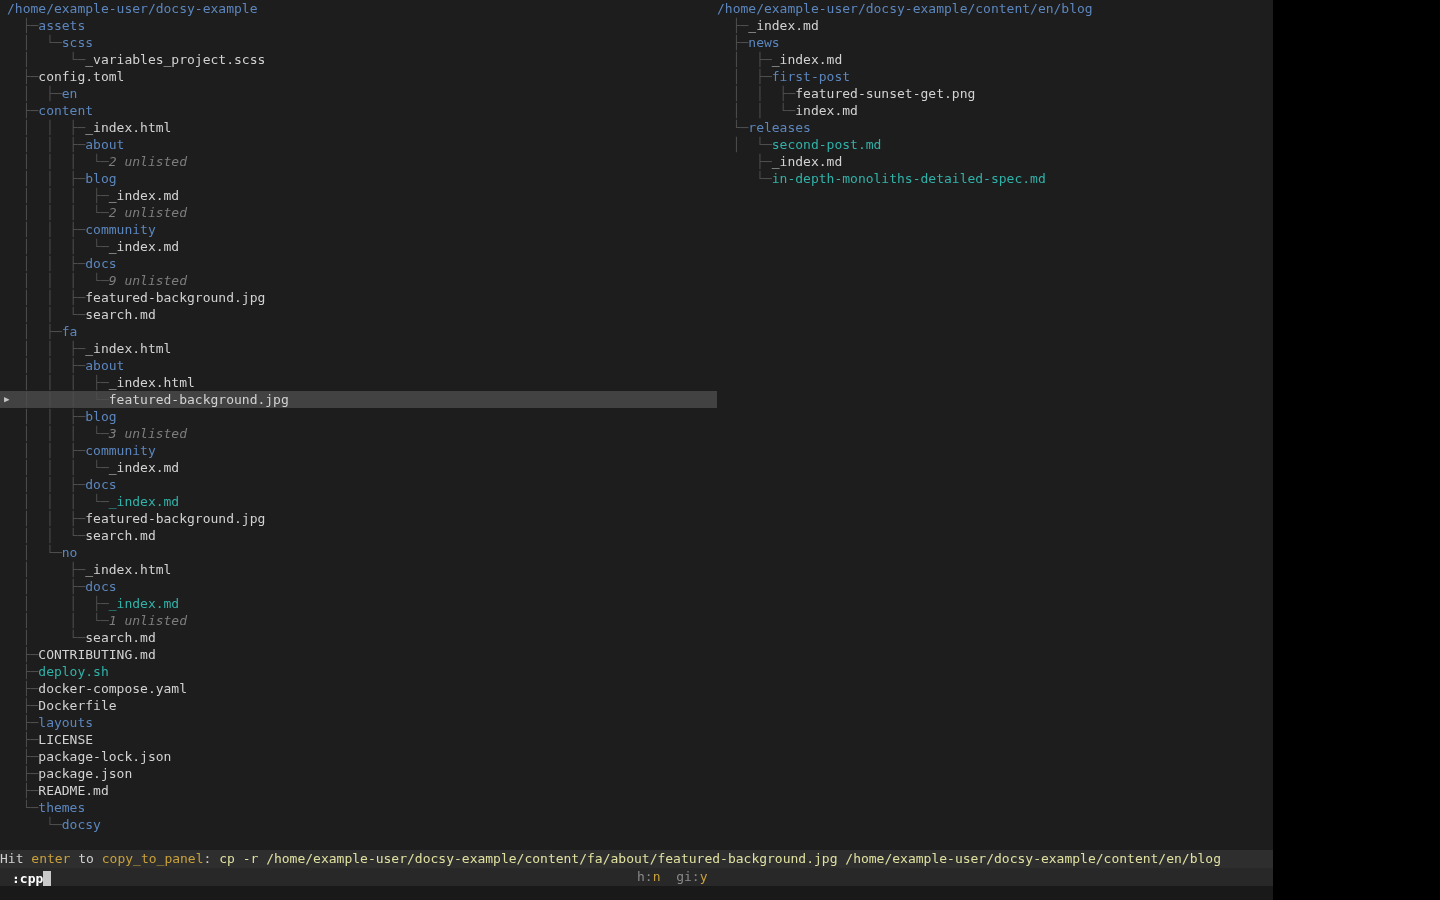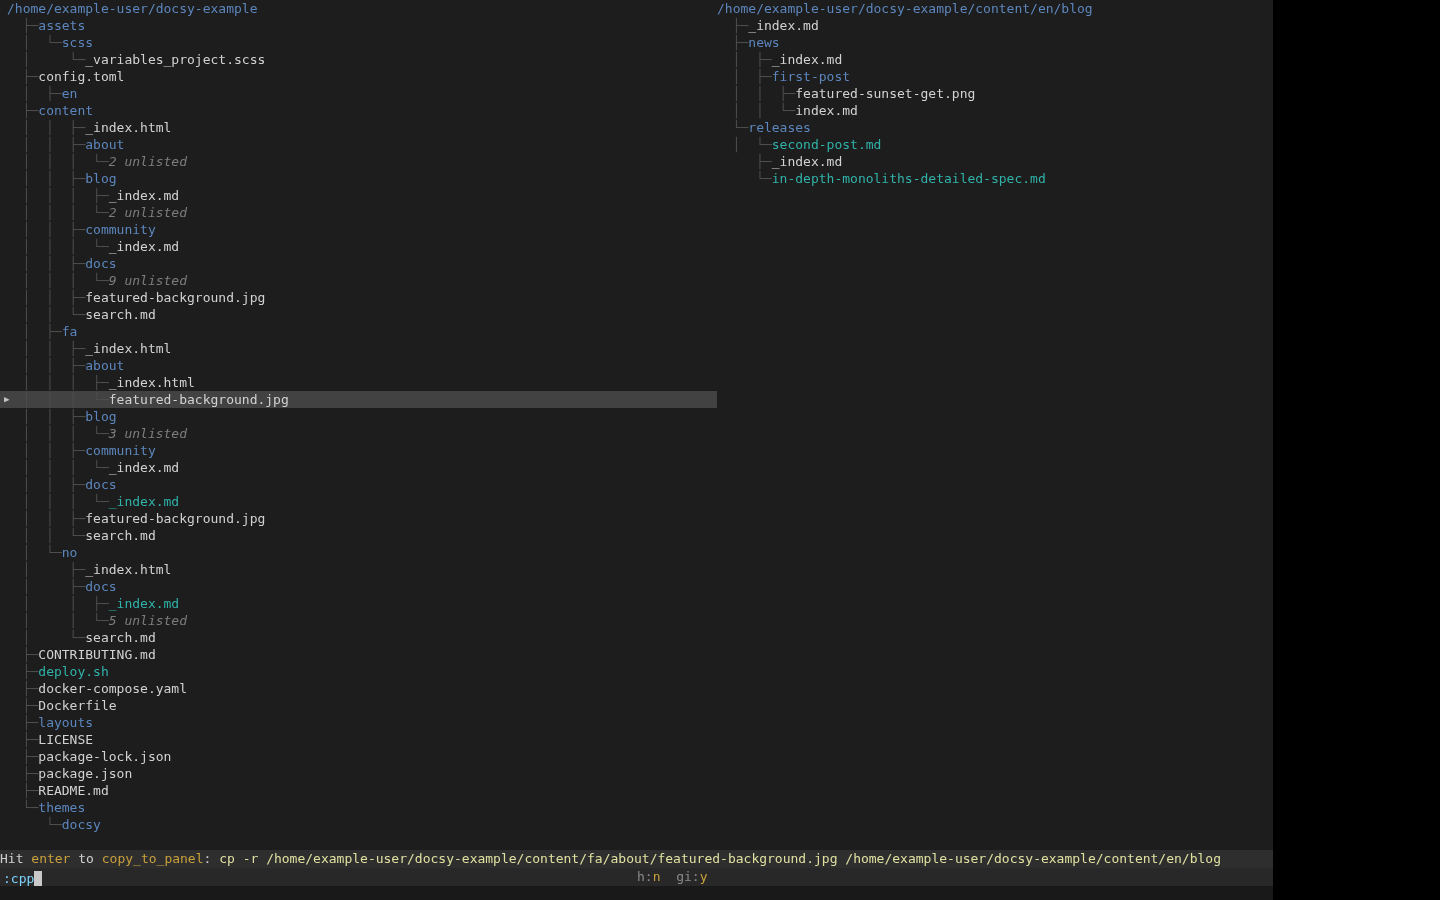--- a/index.html
+++ b/index.html
@@ -28,21 +28,21 @@
     background:#2e2e2e;line-height:18px;white-space:pre;
     padding-left:0;box-sizing:border-box;
   }
   .st-plain{color:#cfcfcf;}
   .st-key{color:#c9a13c;}
   .st-cmd{color:#dfe0a0;}
   .inputbar{
     position:absolute;left:0;top:868px;width:1440px;height:18px;
     background:#282828;line-height:18px;white-space:pre;
   }
-  .input-text{color:#7dd3fc;padding-left:3px;}
+  .input-text{color:#ffffff;padding-left:12px;font-weight:bold;}
   .cursor{display:inline-block;width:8px;height:15px;background:#c9c9c9;transform:translateY(3px);}
   .toggles{position:absolute;left:637px;top:0;white-space:pre;}
   .tog-key{color:#8a8a8a;}
   .tog-val{color:#c9a13c;}
   .bottomstrip{position:absolute;left:0;top:886px;width:1440px;height:14px;background:#191919;}
 </style>
 </head>
 <body>
 
 <div class="screen">
@@ -78,21 +78,21 @@
         <div class="row"><span class="pre">  │  │  ├─</span><span class="d">community</span></div>
         <div class="row"><span class="pre">  │  │  │  └─</span><span class="f">_index.md</span></div>
         <div class="row"><span class="pre">  │  │  ├─</span><span class="d">docs</span></div>
         <div class="row"><span class="pre">  │  │  │  └─</span><span class="x">_index.md</span></div>
         <div class="row"><span class="pre">  │  │  ├─</span><span class="f">featured-background.jpg</span></div>
         <div class="row"><span class="pre">  │  │  └─</span><span class="f">search.md</span></div>
         <div class="row"><span class="pre">  │  └─</span><span class="d">no</span></div>
         <div class="row"><span class="pre">  │     ├─</span><span class="f">_index.html</span></div>
         <div class="row"><span class="pre">  │     ├─</span><span class="d">docs</span></div>
         <div class="row"><span class="pre">  │     │  ├─</span><span class="x">_index.md</span></div>
-        <div class="row"><span class="pre">  │     │  └─</span><span class="u">5 unlisted</span></div>
+        <div class="row"><span class="pre">  │     │  └─</span><span class="u">1 unlisted</span></div>
         <div class="row"><span class="pre">  │     └─</span><span class="f">search.md</span></div>
         <div class="row"><span class="pre">  ├─</span><span class="f">CONTRIBUTING.md</span></div>
         <div class="row"><span class="pre">  ├─</span><span class="x">deploy.sh</span></div>
         <div class="row"><span class="pre">  ├─</span><span class="f">docker-compose.yaml</span></div>
         <div class="row"><span class="pre">  ├─</span><span class="f">Dockerfile</span></div>
         <div class="row"><span class="pre">  ├─</span><span class="d">layouts</span></div>
         <div class="row"><span class="pre">  ├─</span><span class="f">LICENSE</span></div>
         <div class="row"><span class="pre">  ├─</span><span class="f">package-lock.json</span></div>
         <div class="row"><span class="pre">  ├─</span><span class="f">package.json</span></div>
         <div class="row"><span class="pre">  ├─</span><span class="f">README.md</span></div>

